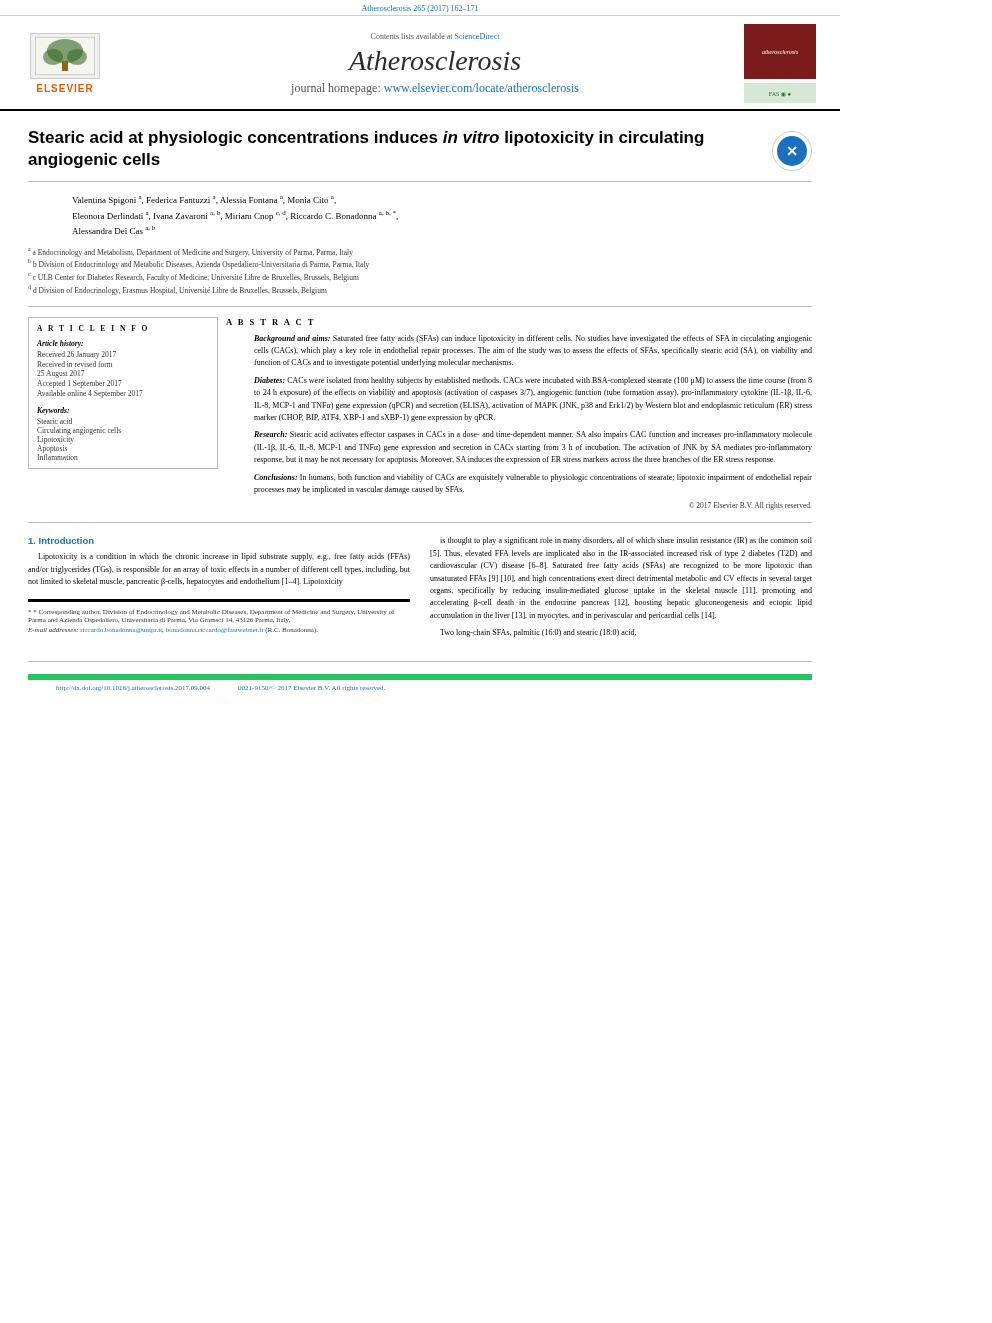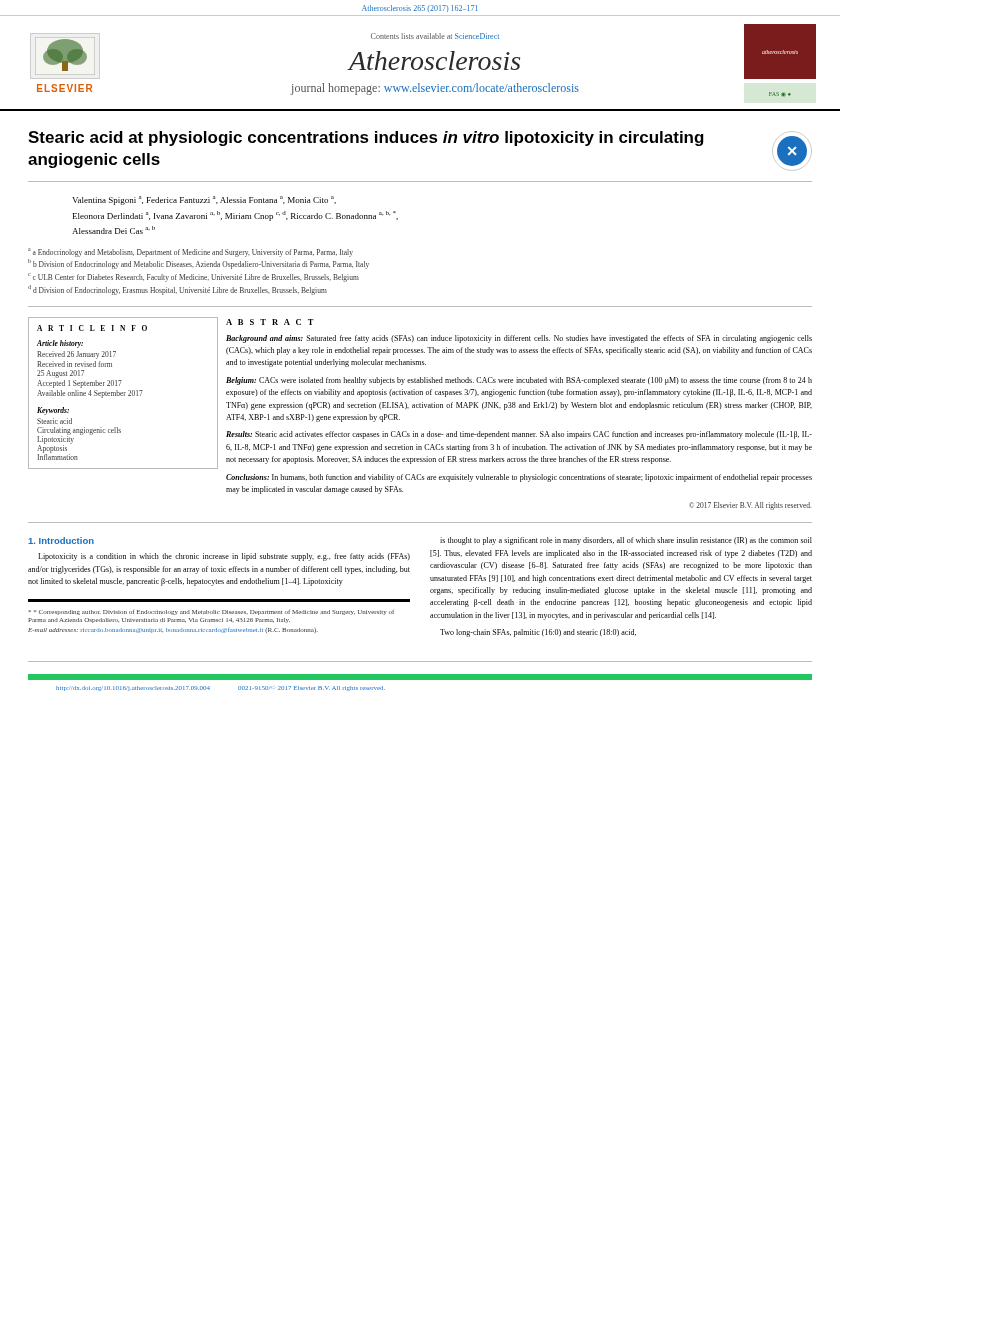--- a/index.html
+++ b/index.html
@@ -245,20 +245,21 @@
       line-height: 1.55;
       text-align: justify;
       color: #000;
     }
     .abstract-text .section-label {
       font-weight: bold;
       font-style: italic;
     }
     .abstract-text p {
       margin-bottom: 5px;
+      margin-left: 28px;
     }
     .copyright-line {
       text-align: right;
       font-size: 7.5px;
       color: #333;
       margin-top: 5px;
     }
 
     
     .separator {
@@ -430,25 +431,25 @@
       </div>
 
       <div class="col-right">
         <div class="abstract-header">A B S T R A C T</div>
         <div class="abstract-text">
           <p>
             <span class="section-label">Background and aims:</span>
             <span>Saturated free fatty acids (SFAs) can induce lipotoxicity in different cells. No studies have investigated the effects of SFA in circulating angiogenic cells (CACs), which play a key role in endothelial repair processes. The aim of the study was to assess the effects of SFAs, specifically stearic acid (SA), on viability and function of CACs and to investigate potential underlying molecular mechanisms.</span>
           </p>
           <p>
-            <span class="section-label">Belgium:</span>
+            <span class="section-label">Diabetes:</span>
             <span>CACs were isolated from healthy subjects by established methods. CACs were incubated with BSA-complexed stearate (100 μM) to assess the time course (from 8 to 24 h exposure) of the effects on viability and apoptosis (activation of caspases 3/7), angiogenic function (tube formation assay), pro-inflammatory cytokine (IL-1β, IL-6, IL-8, MCP-1 and TNFα) gene expression (qPCR) and secretion (ELISA), activation of MAPK (JNK, p38 and Erk1/2) by Western blot and endoplasmic reticulum (ER) stress marker (CHOP, BIP, ATF4, XBP-1 and sXBP-1) gene expression by qPCR.</span>
           </p>
           <p>
-            <span class="section-label">Results:</span>
+            <span class="section-label">Research:</span>
             <span>Stearic acid activates effector caspases in CACs in a dose- and time-dependent manner. SA also impairs CAC function and increases pro-inflammatory molecule (IL-1β, IL-6, IL-8, MCP-1 and TNFα) gene expression and secretion in CACs starting from 3 h of incubation. The activation of JNK by SA mediates pro-inflammatory response, but it may be not necessary for apoptosis. Moreover, SA induces the expression of ER stress markers across the three branches of the ER stress response.</span>
           </p>
           <p>
             <span class="section-label">Conclusions:</span>
             <span>In humans, both function and viability of CACs are exquisitely vulnerable to physiologic concentrations of stearate; lipotoxic impairment of endothelial repair processes may be implicated in vascular damage caused by SFAs.</span>
           </p>
         </div>
         <div class="copyright-line">© 2017 Elsevier B.V. All rights reserved.</div>
       </div>
     </div>

